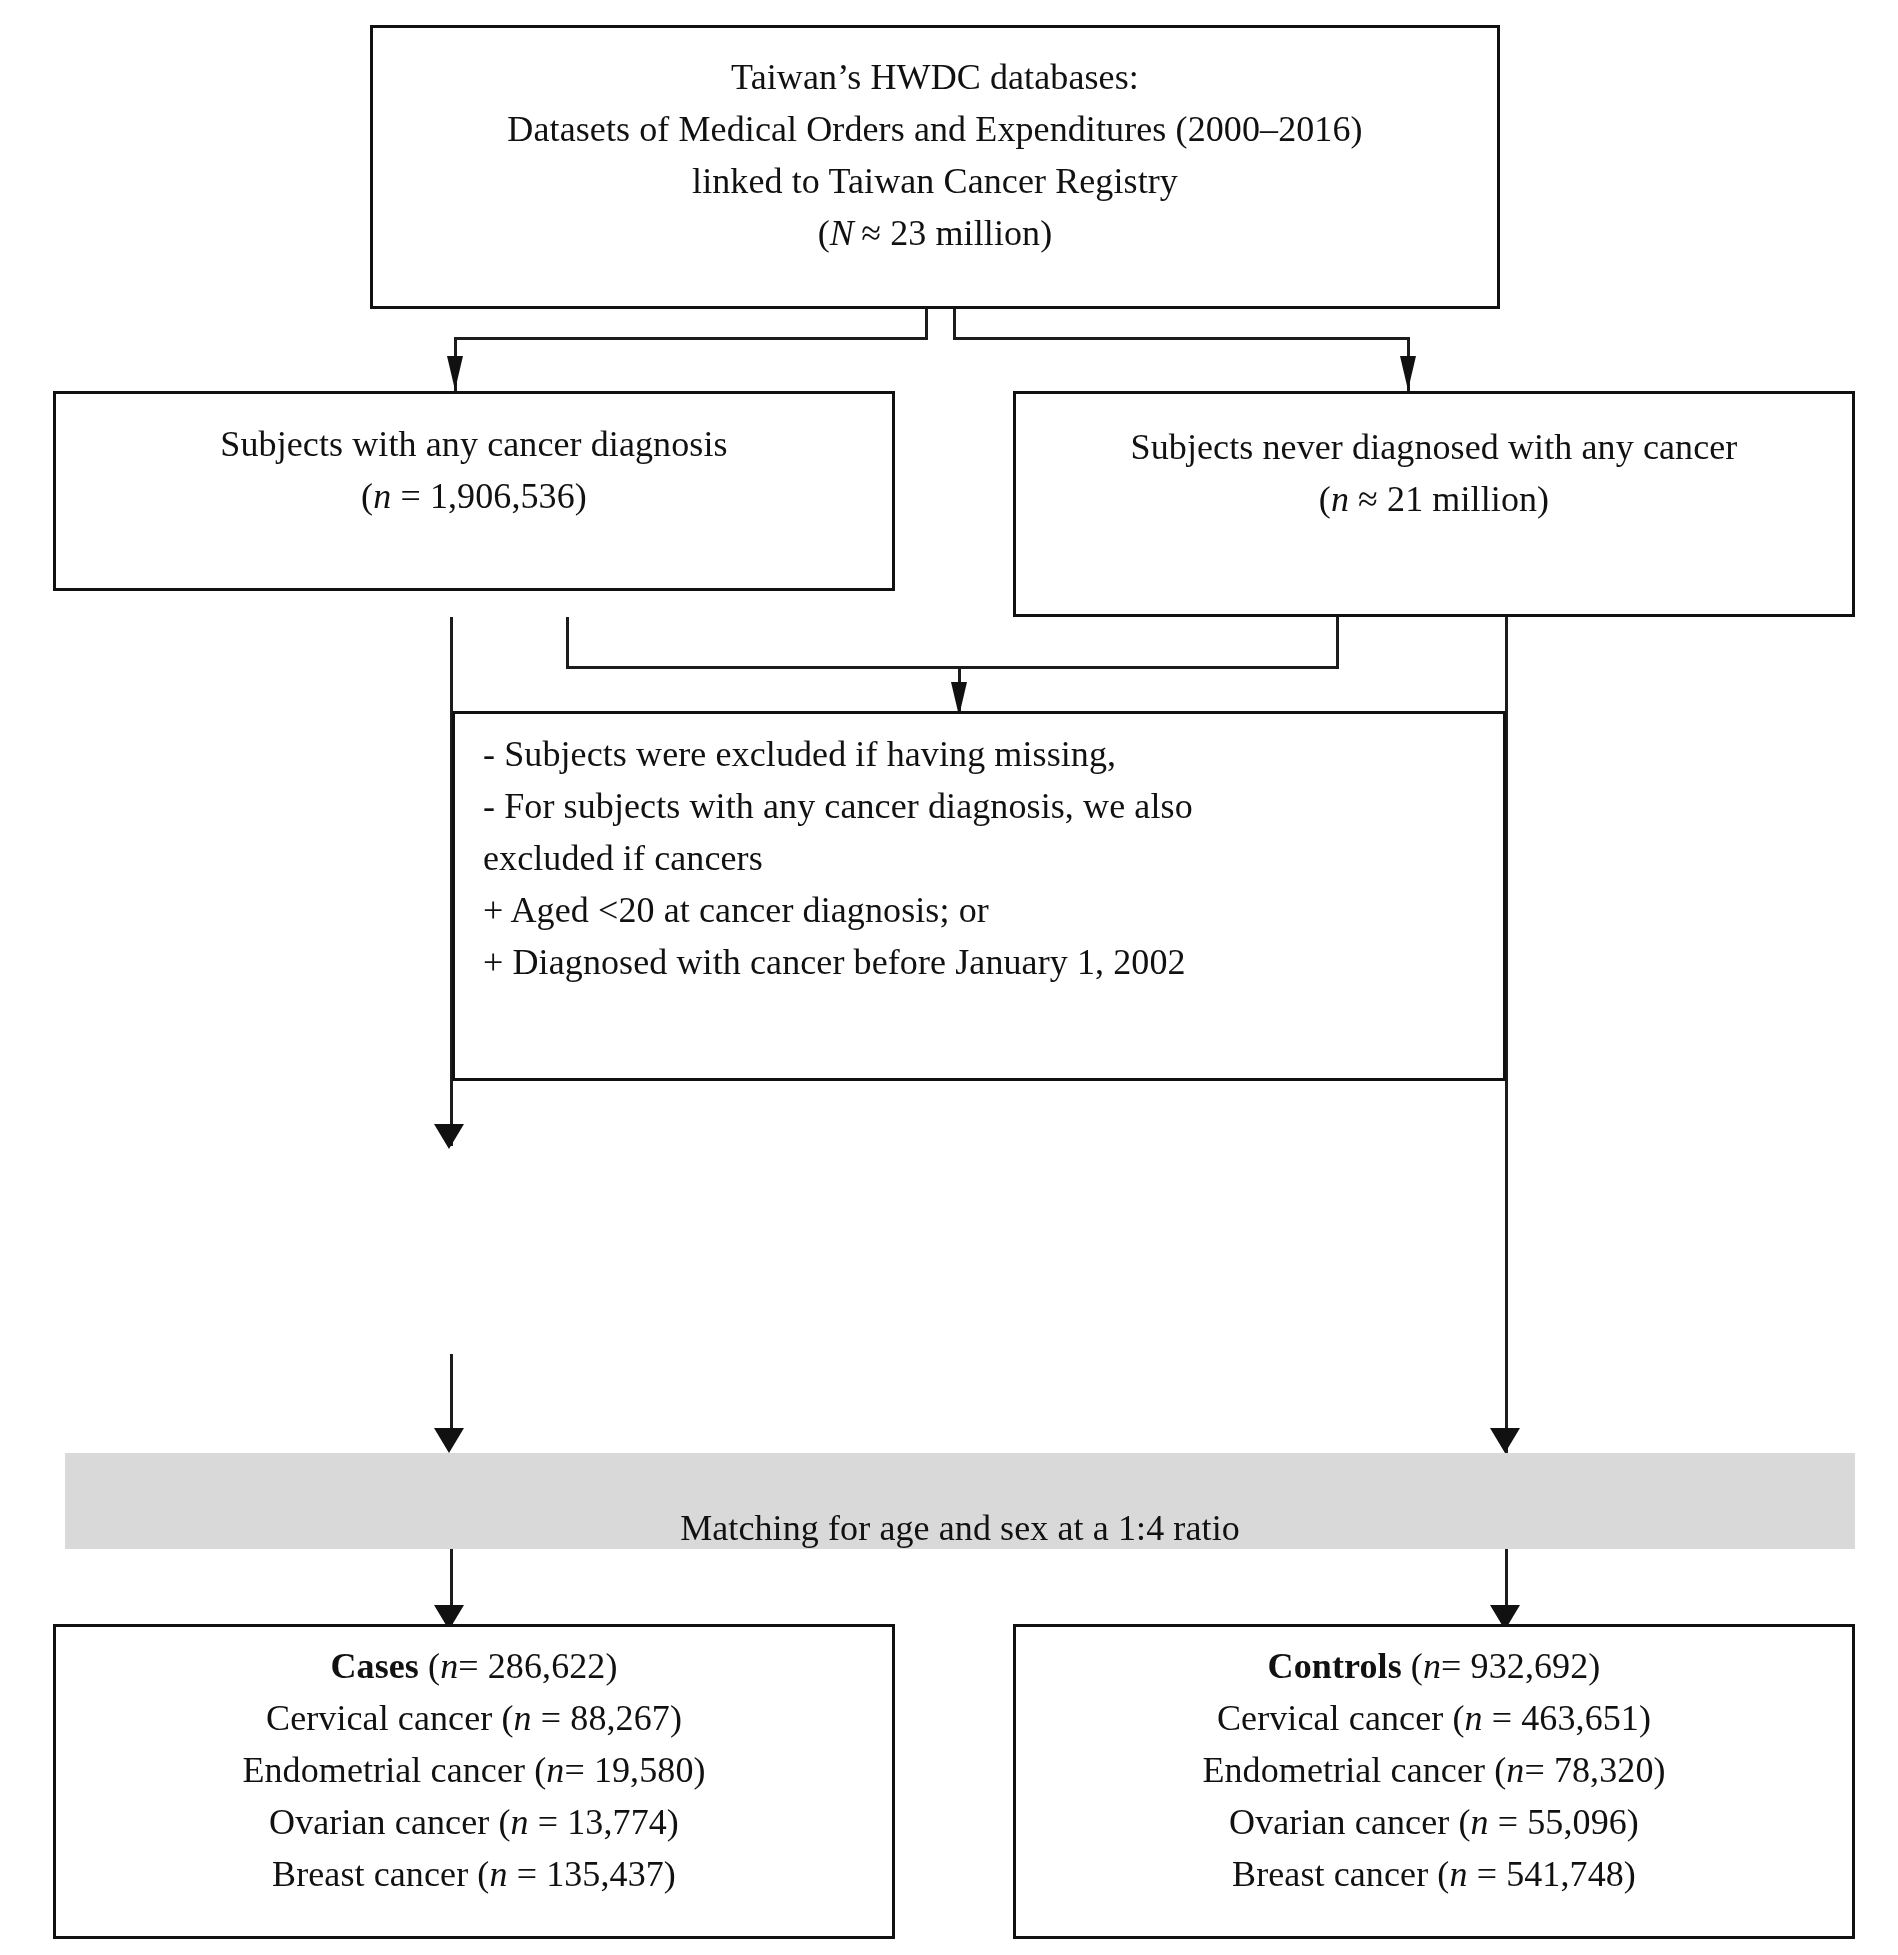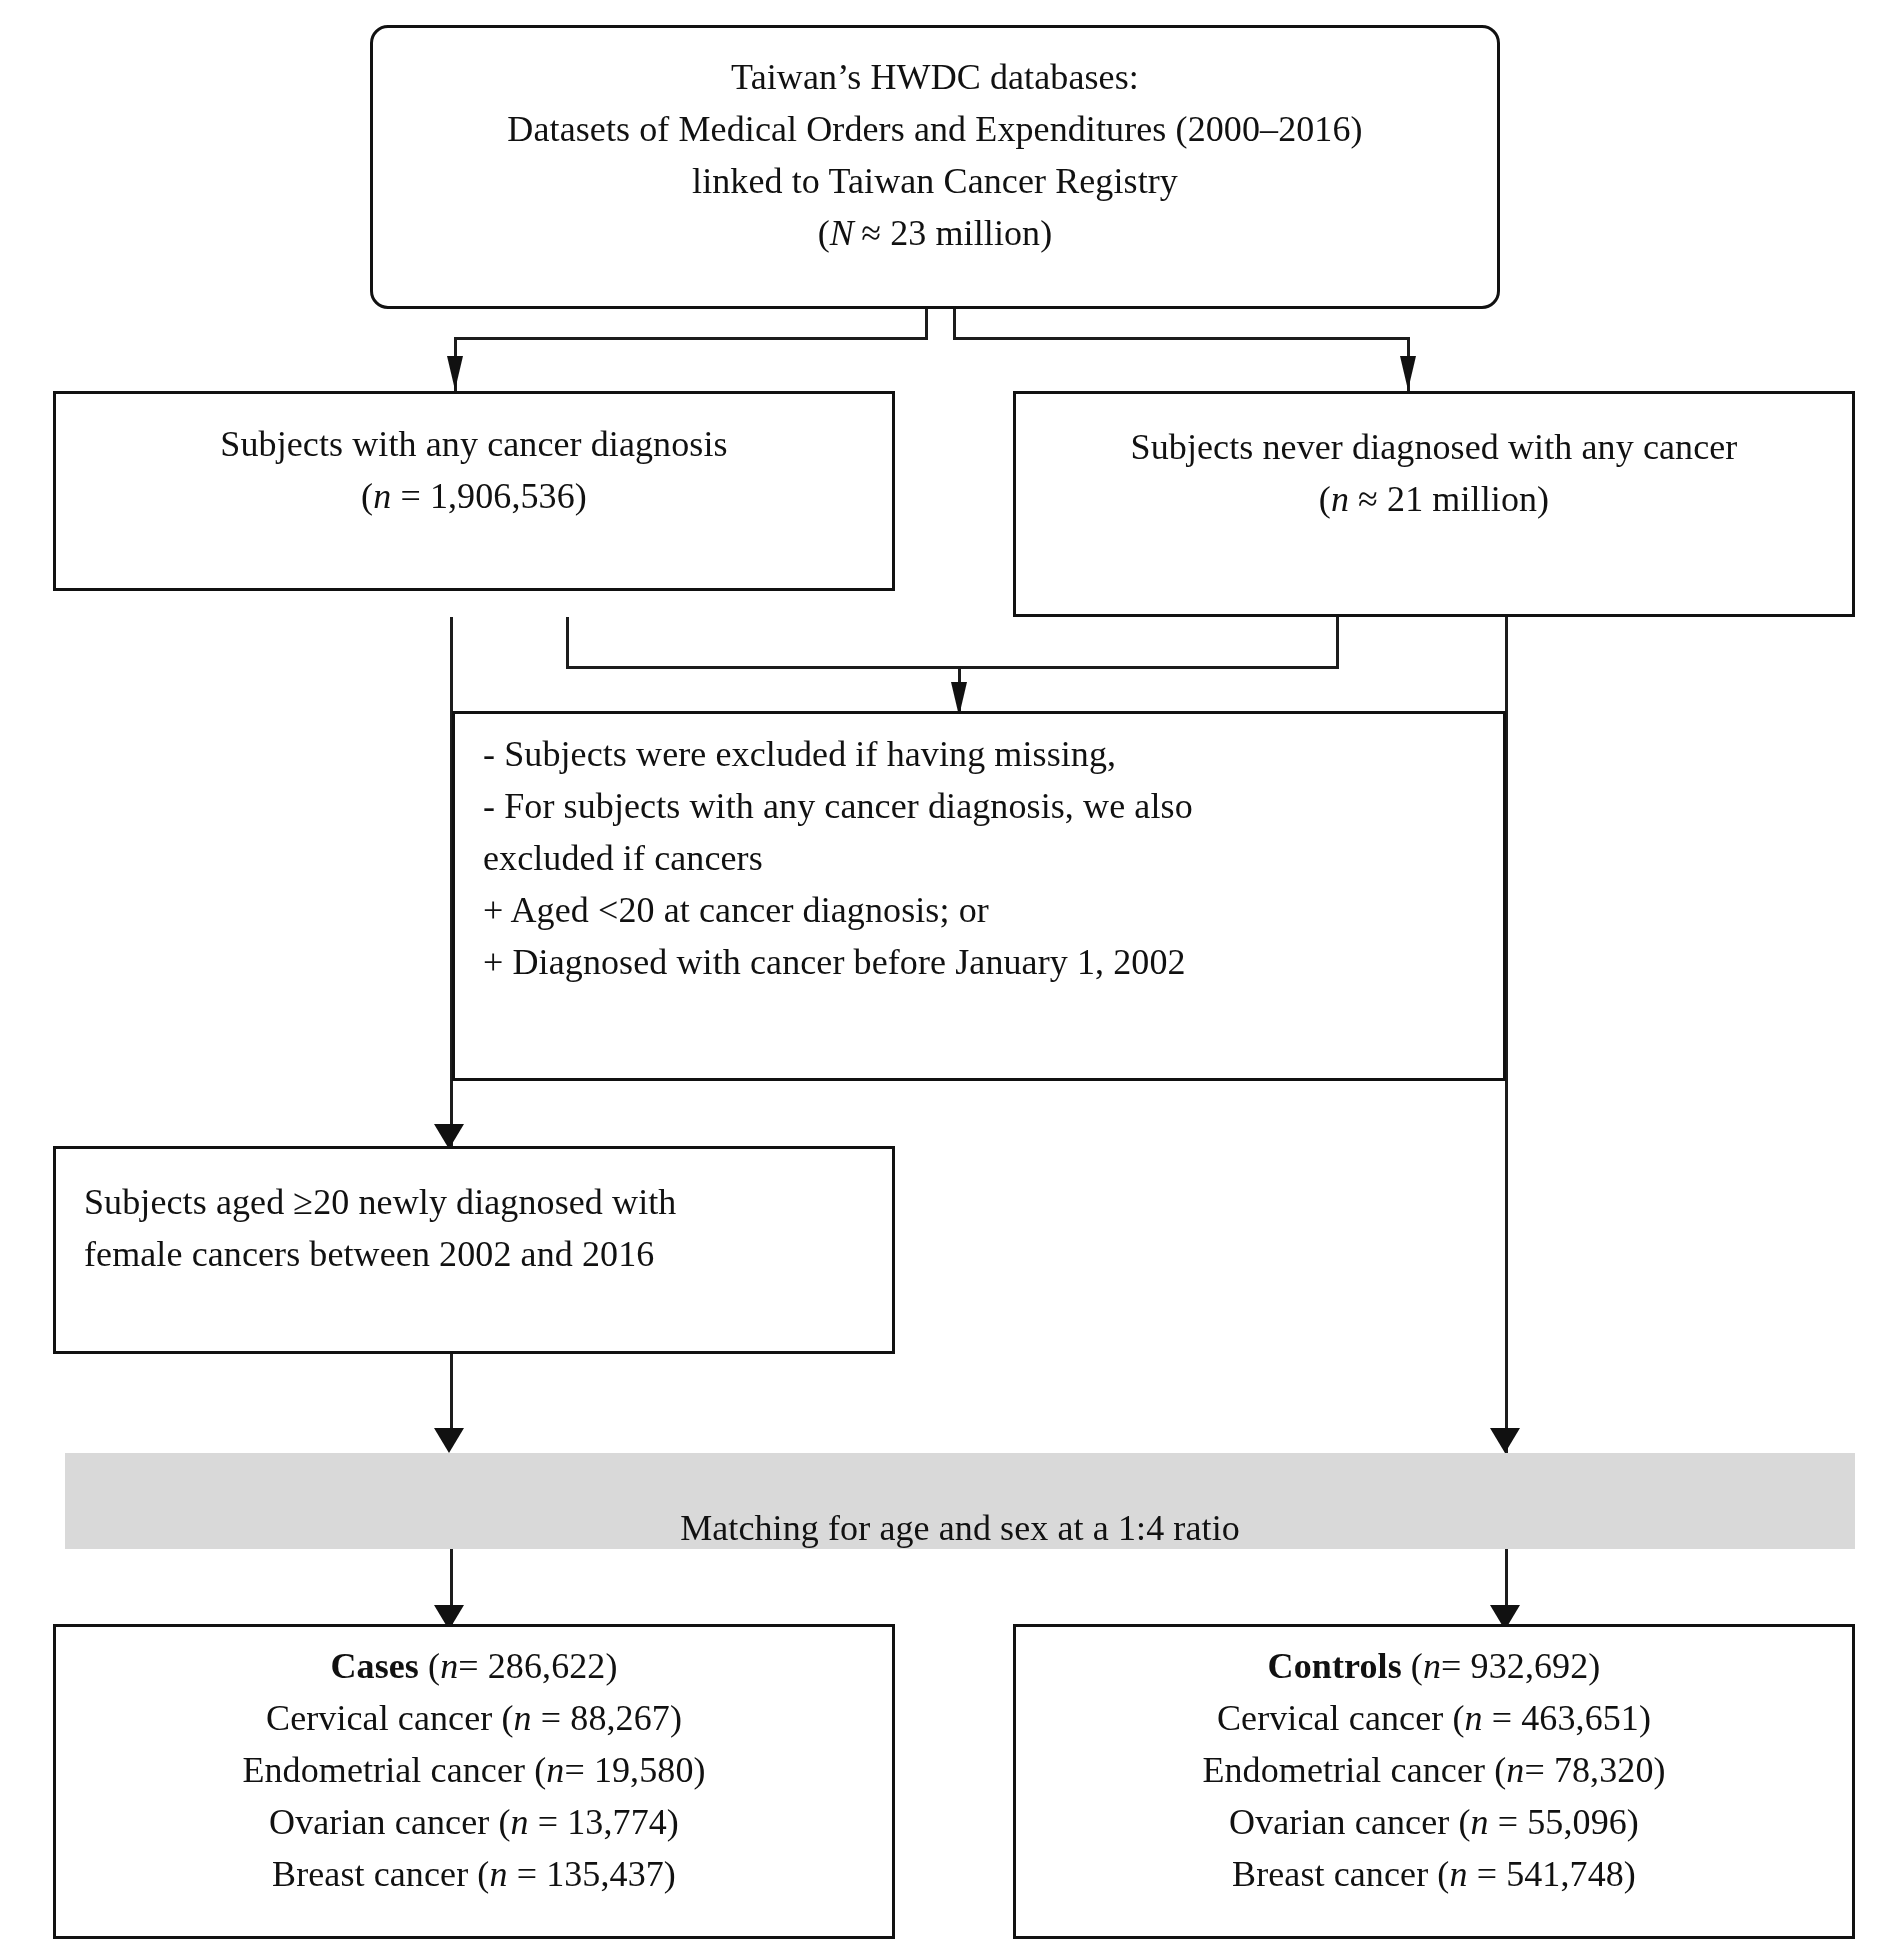--- a/index.html
+++ b/index.html
@@ -77,21 +77,21 @@
     border-left: 15.6px solid transparent;
     border-right: 15.6px solid transparent;
     border-top: 25px solid #111111;
   }
 </style>
 </head>
 <body>
 
 <div id="canvas">
 
-  <div class="node centered" style="left:370px; top:25px; width:1130px; height:284px; padding-top:23px;border-radius:18px;">
+  <div class="node centered" style="left:370px; top:25px; width:1130px; height:284px; padding-top:23px;">
     <div class="line">Taiwan’s HWDC databases:</div>
     <div class="line">Datasets of Medical Orders and Expenditures (2000–2016)</div>
     <div class="line">linked to Taiwan Cancer Registry</div>
     <div class="line">(<span class="it">N</span> ≈ 23 million)</div>
   </div>
 
   <div class="vline" style="left:925px; top:309px; height:30px;"></div>
   <div class="vline" style="left:953px; top:309px; height:30px;"></div>
   <div class="hline" style="left:454px; top:337px; width:474px;"></div>
   <div class="hline" style="left:953px; top:337px; width:457px;"></div>
@@ -123,24 +123,20 @@
   <div class="node lefted" style="left:452px; top:711px; width:1054px; height:370px; padding-top:14.4px;">
     <div class="line">- Subjects were excluded if having missing,</div>
     <div class="line">- For subjects with any cancer diagnosis, we also</div>
     <div class="line">excluded if cancers</div>
     <div class="line">+ Aged &lt;20 at cancer diagnosis; or</div>
     <div class="line">+ Diagnosed with cancer before January 1, 2002</div>
   </div>
 
   <div class="arrow-fat" style="left:434px; top:1124px;"></div>
 
-  <div class="node lefted" style="left:53px; top:1146px; width:842px; height:208px; padding-top:26.5px;">
-    <div class="line">Subjects aged ≥20 newly diagnosed with</div>
-    <div class="line">female cancers between 2002 and 2016</div>
-  </div>
 
   <div class="vline" style="left:450px; top:1354px; height:90px;"></div>
   <div class="arrow-fat" style="left:434px; top:1428px;"></div>
 
   <div class="arrow-fat" style="left:1490px; top:1428px;"></div>
 
   <div class="band" style="left:65px; top:1453px; width:1790px; height:96px;">
     <div class="line">Matching for age and sex at a 1:4 ratio</div>
   </div>
 

